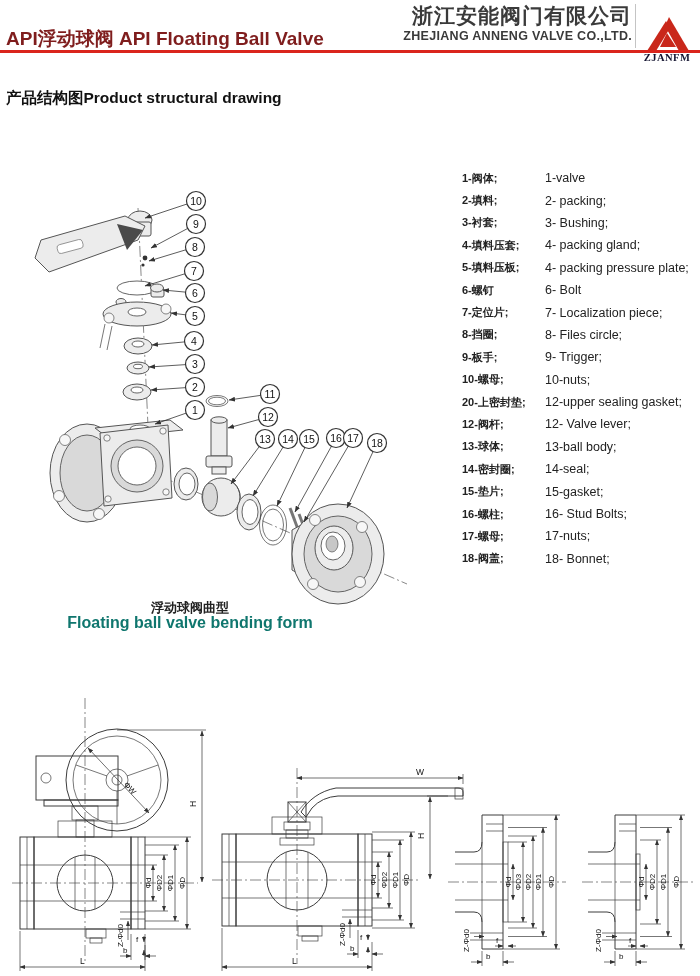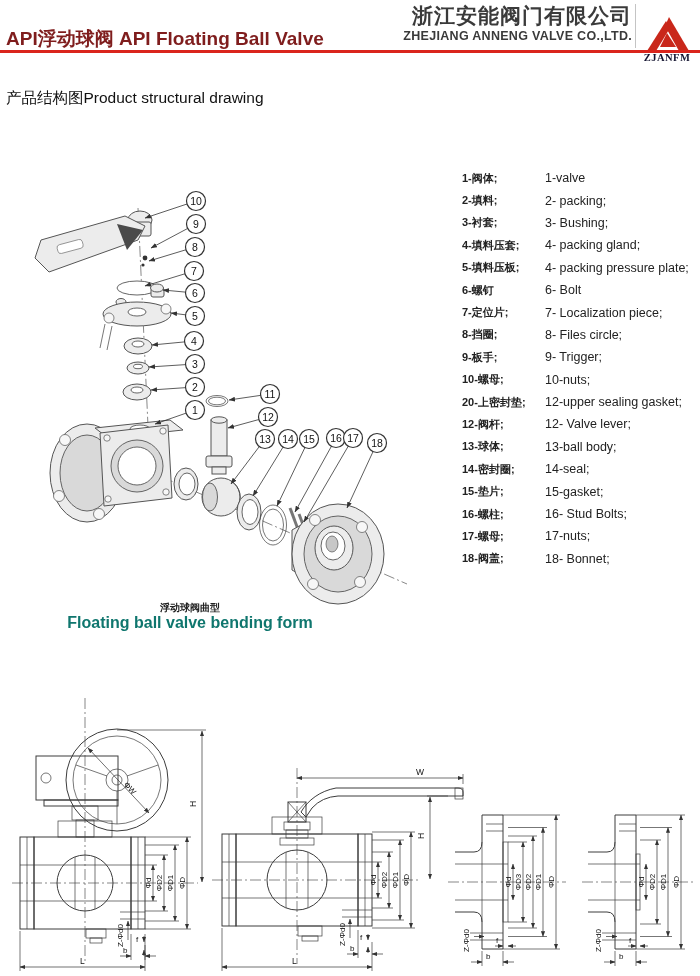--- a/index.html
+++ b/index.html
@@ -12,30 +12,30 @@
   .doc-title{position:absolute;left:6px;top:26px;font-size:19px;font-weight:bold;color:#7f1d1d;}
   .company{position:absolute;right:68px;top:3px;text-align:right;color:#3a3a3a;}
   .company-zh{font-size:21px;font-weight:bold;letter-spacing:1px;line-height:26px;}
   .company-en{font-size:12.5px;font-weight:bold;letter-spacing:.3px;}
   .header-divider{position:absolute;right:64px;top:4px;width:1px;height:44px;background:#c4c4c4;}
   .logo{position:absolute;right:6px;top:17px;width:54px;text-align:center;}
   .logo-mark{display:block;margin:0 auto;}
   .logo-text{font-family:"Liberation Serif","DejaVu Serif",serif;font-size:10.5px;font-weight:bold;color:#141430;letter-spacing:.5px;margin-top:-1px;}
   .red-rule{position:absolute;left:0;top:50px;width:700px;height:3px;}
   
-  .section-title{position:absolute;left:6px;top:88px;font-size:15.5px;font-weight:normal;color:#111;}
+  .section-title{position:absolute;left:6px;top:88px;font-size:15.5px;font-weight:bold;color:#111;}
   
   .parts-list{position:absolute;left:462px;top:167px;width:236px;}
   .parts-row{display:flex;height:22.4px;align-items:center;}
   .part-zh{width:83px;font-size:11px;font-weight:bold;color:#222;white-space:nowrap;}
   .part-en{flex:1;font-size:12.5px;font-weight:normal;color:#222;white-space:nowrap;}
   
   .exploded{position:absolute;left:5px;top:178px;}
   .exploded-caption{position:absolute;left:55px;top:600px;width:270px;text-align:center;line-height:15px;}
-  .cap-zh{font-size:10px;font-weight:bold;color:#222;}
+  .cap-zh{font-size:13px;font-weight:bold;color:#222;}
   .cap-en{font-size:16px;font-weight:bold;color:#0f766e;}
   
   .dims{position:absolute;left:0;top:690px;}
   
   svg text{font-family:"Liberation Sans","DejaVu Sans",sans-serif;fill:#111;}
   .ln{fill:none;stroke:#3c3c3c;stroke-width:1;}
   .thin{fill:none;stroke:#3c3c3c;stroke-width:.7;}
   .dim{fill:none;stroke:#333;stroke-width:.7;}
   .cl{fill:none;stroke:#555;stroke-width:.7;stroke-dasharray:11 3 2 3;}
   .part{fill:#ececec;stroke:#555;stroke-width:1;}

